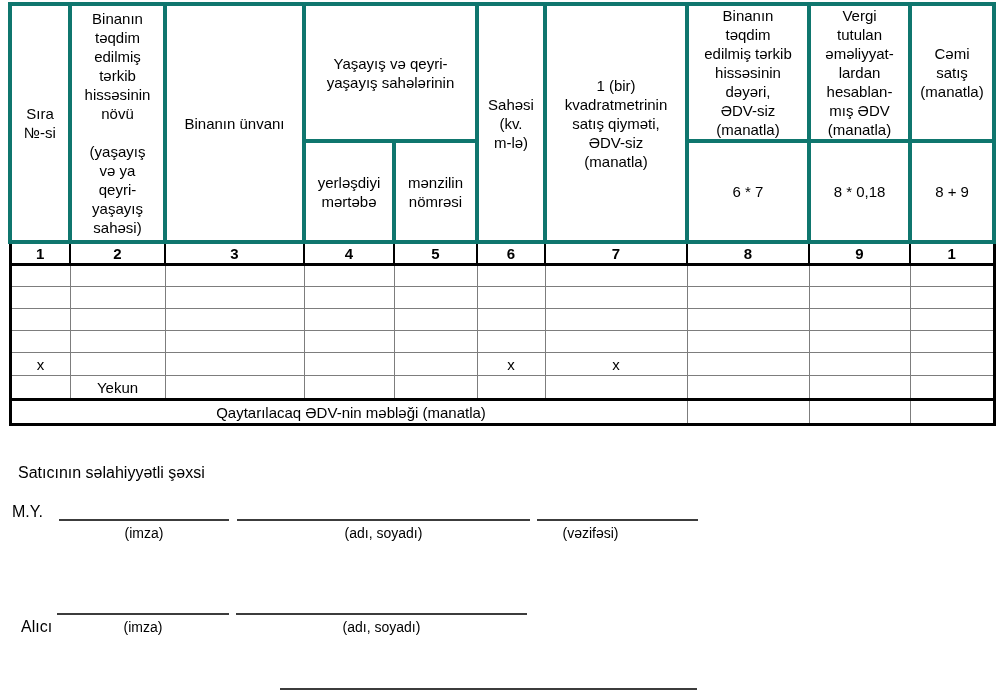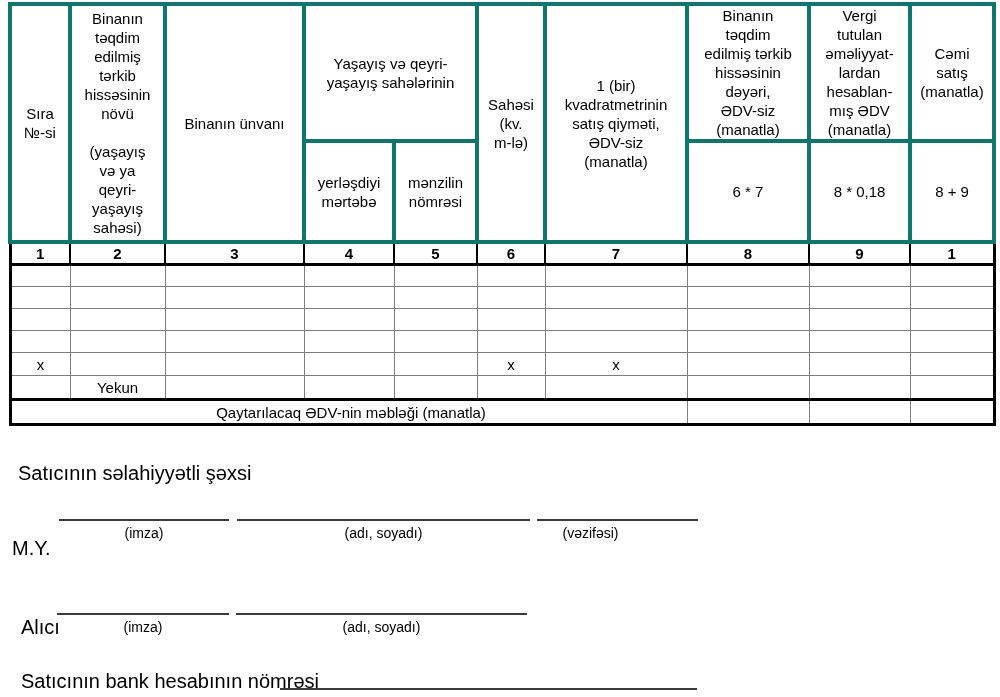--- a/index.html
+++ b/index.html
@@ -18,21 +18,21 @@
   td.hc{border:4px solid #0f766e;}
   .pre{white-space:pre-line;}
   tr.numrow td{
     border:2px solid #000;border-top:3px solid #000;border-bottom:3px solid #000;
     font-weight:bold;font-size:15px;
   }
   tr.bodyrow td{border:1px solid #7d7d7d;}
   tr.footrow td{border:1px solid #7d7d7d;border-top:3px solid #000;border-bottom:none;}
   tr.footrow td.flabel{text-align:center;padding-left:6px;font-size:15px;}
   
-  .sig-text{position:absolute;font-size:20px;line-height:18px;white-space:nowrap;}
+  .sig-text{position:absolute;font-size:16px;line-height:18px;white-space:nowrap;}
   .sig-label{position:absolute;font-size:14px;line-height:15px;text-align:center;}
   .sig-line{position:absolute;height:0;border-bottom:2px solid #3c3c3c;}
 </style>
 </head>
 <body>
 
 <div class="page">
 
   <table class="form-table">
     <colgroup>
@@ -196,30 +196,29 @@
       <td class="flabel" colspan="7">Qaytarılacaq ƏDV-nin məbləği (manatla)</td>
       <td></td>
       <td></td>
       <td></td>
     </tr>
   </tbody>
     </table>
 
   <div class="sig-text" style="left:18px;top:464px;">Satıcının səlahiyyətli şəxsi</div>
 
-  <div class="sig-text" style="left:12px;top:503px;margin-top:36px;">M.Y.</div>
+  <div class="sig-text" style="left:12px;top:503px;">M.Y.</div>
   <div class="sig-line" style="left:59px;top:519px;width:170px;"></div>
   <div class="sig-line" style="left:237px;top:519px;width:293px;"></div>
   <div class="sig-line" style="left:537px;top:519px;width:161px;"></div>
   <div class="sig-label" style="left:59px;top:526px;width:170px;">(imza)</div>
   <div class="sig-label" style="left:237px;top:526px;width:293px;">(adı, soyadı)</div>
   <div class="sig-label" style="left:510px;top:526px;width:161px;">(vəzifəsi)</div>
 
   <div class="sig-text" style="left:21px;top:618px;">Alıcı</div>
   <div class="sig-line" style="left:57px;top:613px;width:172px;"></div>
   <div class="sig-line" style="left:236px;top:613px;width:291px;"></div>
   <div class="sig-label" style="left:57px;top:620px;width:172px;">(imza)</div>
   <div class="sig-label" style="left:236px;top:620px;width:291px;">(adı, soyadı)</div>
 
-  <div class="sig-text" style="left:21px;top:672px;">Satıcının bank hesabının nömrəsi</div>
   <div class="sig-line" style="left:280px;top:688px;width:417px;"></div>
 
 </div>
 
 </body></html>

